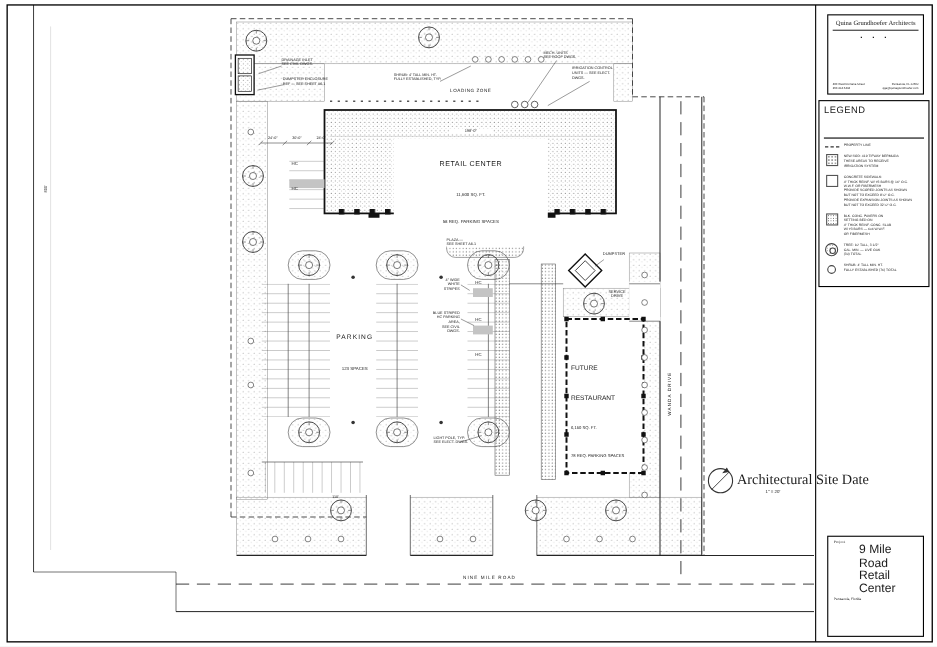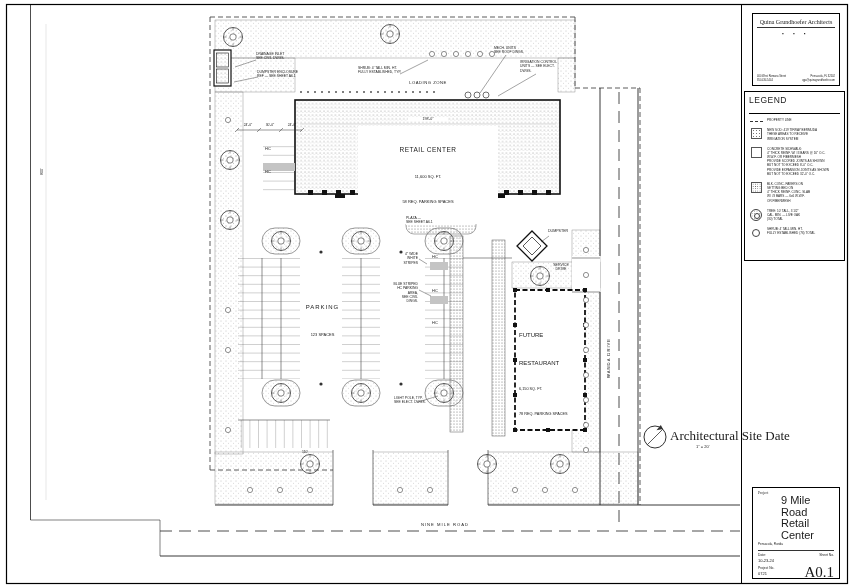--- a/index.html
+++ b/index.html
@@ -19,21 +19,21 @@
   #architect-block{left:752px;top:13px;width:88px;height:73px;padding:5px 4px 3px;
     display:flex;flex-direction:column;}
   #architect-name{font-family:"Liberation Serif",serif;font-size:6px;text-align:center;
     border-bottom:.5px solid #333;padding-bottom:2px;}
   #architect-dots{font-size:4.5px;text-align:center;letter-spacing:4px;margin-top:3px;}
   #architect-addr{margin-top:auto;display:flex;justify-content:space-between;
     font-size:2.6px;line-height:1.3;}
   #legend-box{left:744px;top:91px;width:101px;height:170px;border:1px solid #000;
     background:#fff;position:absolute;box-sizing:border-box;padding:3px 4px;}
   #legend-title{font-size:8.5px;letter-spacing:.5px;border-bottom:.8px solid #000;
-    padding-bottom:8px;margin-bottom:4px;}
+    padding-bottom:20px;margin-bottom:4px;}
   .legend-item{display:flex;gap:4px;margin-bottom:6px;align-items:flex-start;}
   .legend-item .txt{font-size:3.1px;line-height:1.35;white-space:pre-line;}
   .symcell{width:14px;flex:0 0 14px;display:flex;justify-content:center;}
   .swatch{width:11px;height:11px;border:.5px solid #555;box-sizing:border-box;}
   .sw-line{width:13px;height:0;border-top:1px dashed #333;margin-top:3px;}
   .sw-dots{background-image:radial-gradient(#777 .5px,transparent .6px);background-size:3px 3px;}
   .sw-paver{background-image:radial-gradient(#555 .6px,transparent .7px);background-size:2.3px 2.3px;}
   .sw-tree{width:12px;height:12px;border:1px solid #444;border-radius:50%;box-sizing:border-box;
     background-image:radial-gradient(#999 .4px,transparent .5px);background-size:2.4px 2.4px;position:relative;}
   .sw-tree::after{content:"";position:absolute;left:3px;top:3px;width:4px;height:4px;
@@ -383,27 +383,15 @@
       <div class="txt">SHRUB: 4' TALL MIN. HT.
 FULLY ESTABLISHED (76) TOTAL</div>
     </div>
   </div>
 
   <div class="panelbox" id="project-block">
     <div id="pb-project">Project</div>
     <div class="pb-title">9 Mile Road</div>
     <div class="pb-title">Retail Center</div>
     <div id="pb-loc">Pensacola, Florida</div>
-    <div id="pb-bottom">
-      <div class="pb-small">
-        <div>Date:</div>
-        <div style="font-size:4px;">10-23-24</div>
-        <div style="margin-top:3px;">Project No.</div>
-        <div style="font-size:4px;">0721</div>
-      </div>
-      <div>
-        <div class="pb-small r">Sheet No.</div>
-        <div id="pb-sheet">A0.1</div>
-      </div>
-    </div>
   </div>
 
 </div>
 
 </body></html>

